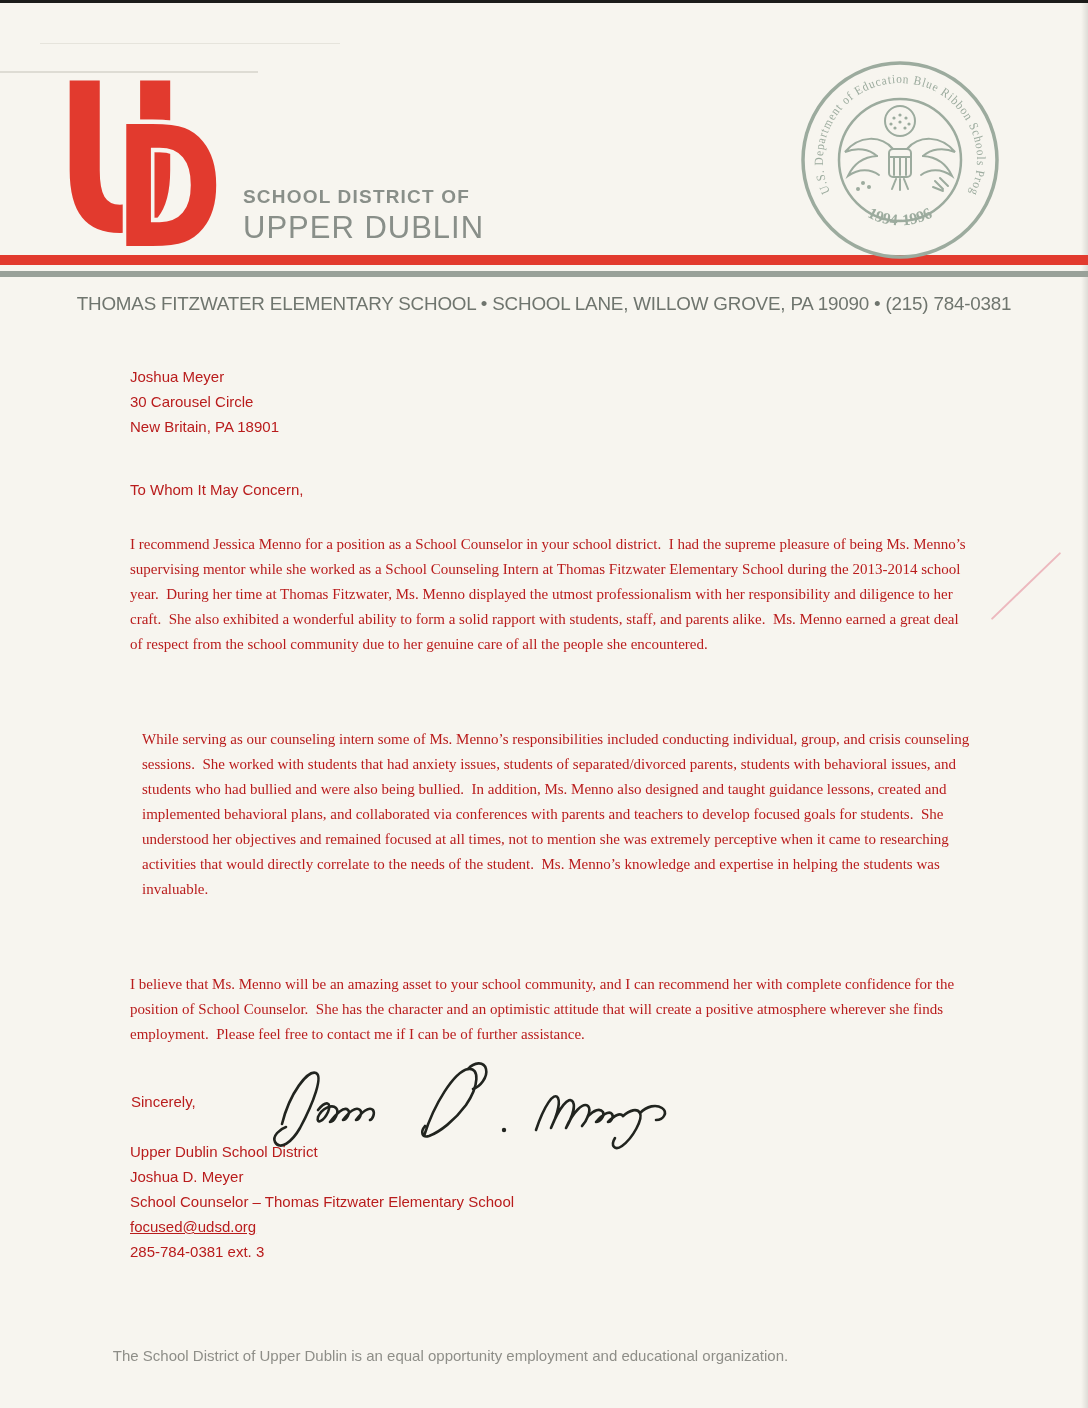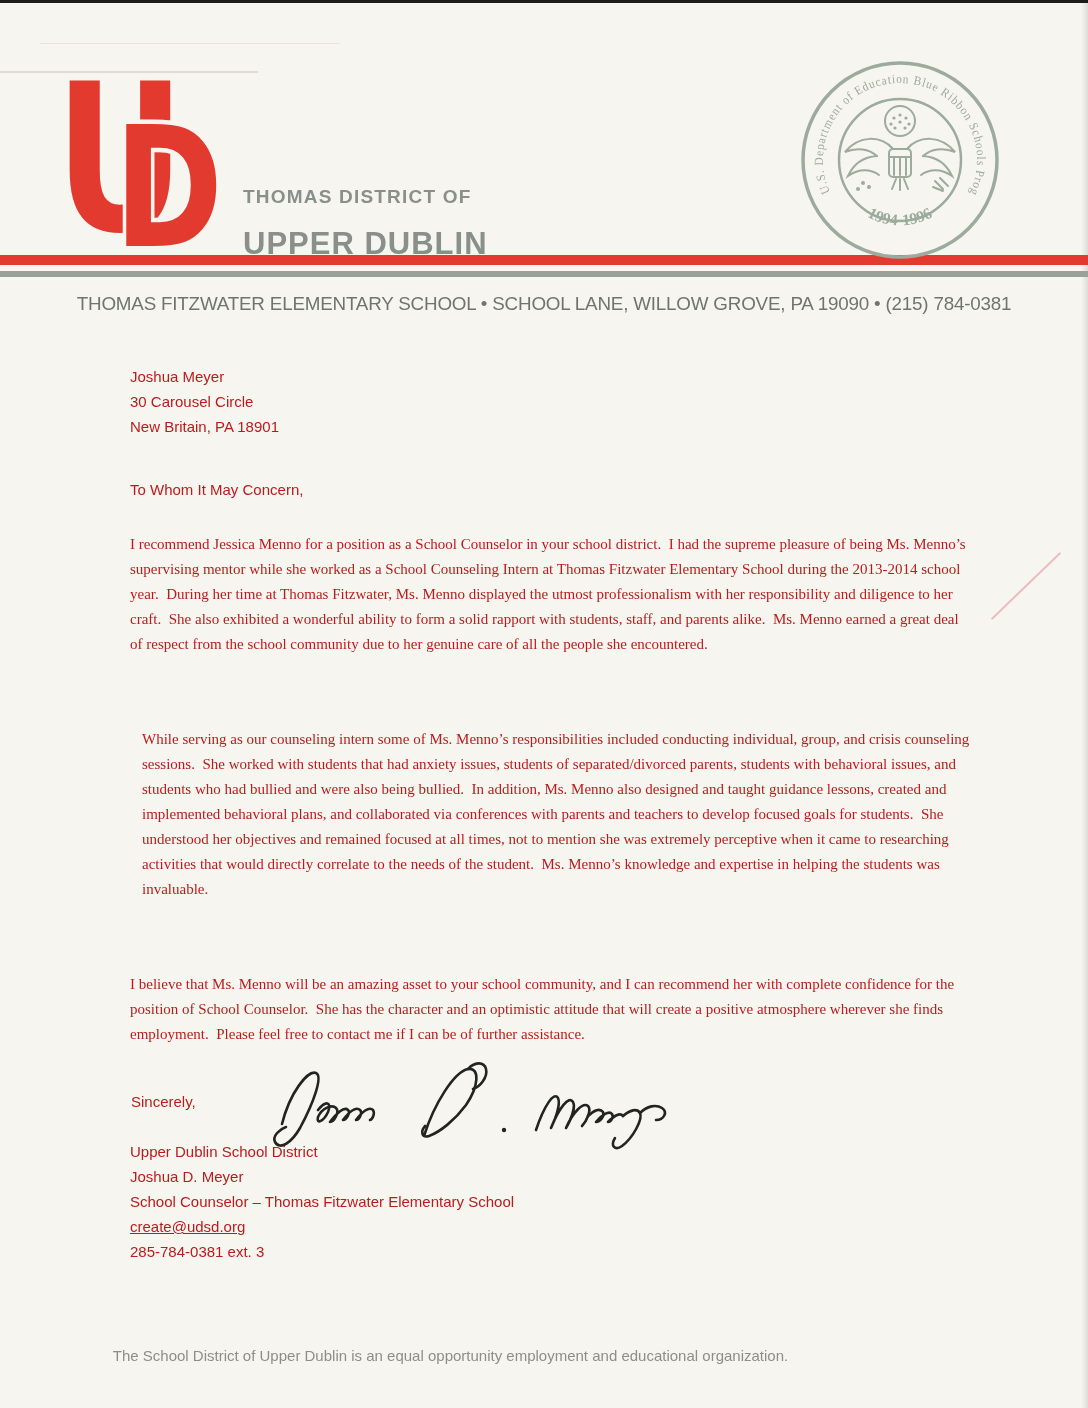--- a/index.html
+++ b/index.html
@@ -15,21 +15,21 @@
   .top-strip { position:absolute; top:0; left:0; width:1088px; height:3px; background:#1c1c1a; }
   .scan-streak1 { position:absolute; top:43px; left:40px; width:300px; height:1px; background:#e6e4dc; }
   .scan-streak2 { position:absolute; top:71px; left:0; width:258px; height:2px; background:#dedcd4; }
   .right-shade { position:absolute; top:0; right:0; width:7px; height:1408px;
     background:linear-gradient(to right, rgba(0,0,0,0), rgba(0,0,0,0.10)); }
 
   .logo { position:absolute; left:58px; top:80px; width:188px; height:172px; }
 
   .district { position:absolute; left:243px; top:186px; color:#898f89; }
   .district .line1 { font-size:19px; font-weight:bold; letter-spacing:1.2px; }
-  .district .line2 { font-size:31px; font-weight:bold; letter-spacing:1px; margin-top:18px; }
+  .district .line2 { font-size:31px; font-weight:normal; letter-spacing:1px; margin-top:2px; }
 
   .stripe-red  { position:absolute; left:0; top:255px; width:1088px; height:10px; background:#e23a2e; }
   .stripe-gray { position:absolute; left:0; top:271px; width:1088px; height:6px;  background:#99a199; }
 
   .seal { position:absolute; left:797px; top:57px; width:206px; height:206px; }
 
   .contact-bar {
     position:absolute; left:0; top:293px; width:1088px;
     text-align:center; font-size:19px; color:#6f756e; letter-spacing:-0.2px;
     transform:scaleX(0.99);
@@ -72,21 +72,21 @@
   <div class="right-shade"></div>
 
   <svg class="logo" viewBox="0 0 188 172" aria-hidden="true">
     <g transform="scale(0.78,1)" fill="#e23a2e" font-family="DejaVu Sans, sans-serif" font-weight="bold">
       <text x="-4" y="150" font-size="205">U</text>
       <text x="72" y="166" font-size="168" stroke="#f7f5ef" stroke-width="9" style="paint-order:stroke fill">D</text>
     </g>
   </svg>
 
   <div class="district">
-    <div class="line1">THOMAS DISTRICT OF</div>
+    <div class="line1">SCHOOL DISTRICT OF</div>
     <div class="line2">UPPER DUBLIN</div>
   </div>
 
   <div class="stripe-red"></div>
   <div class="stripe-gray"></div>
 
   <svg class="seal" viewBox="0 0 206 206" aria-hidden="true">
     <circle cx="103" cy="103" r="97" fill="none" stroke="#9cab9e" stroke-width="3.5"></circle>
     <circle cx="103" cy="103" r="61" fill="none" stroke="#9cab9e" stroke-width="2.5"></circle>
     <defs>
@@ -155,20 +155,20 @@
       <path d="M336,58 C342,52 348,50 351,54 C353,58 348,64 344,64 C350,57 357,52 360,56 C362,59 359,64 356,64 C362,58 368,54 371,58"></path>
       <path d="M371,58 C378,52 385,50 388,55 C391,61 381,80 370,88 C363,93 358,88 363,80"></path>
       <path d="M388,55 C395,48 404,46 410,50 C416,54 412,62 404,62"></path>
     </g>
   </svg>
 
   <div class="signoff body-text">
     <div>Upper Dublin School District</div>
     <div>Joshua D. Meyer</div>
     <div>School Counselor – Thomas Fitzwater Elementary School</div>
-    <div class="email">create@udsd.org</div>
+    <div class="email">focused@udsd.org</div>
     <div>285-784-0381 ext. 3</div>
   </div>
 
   <div class="footer">The School District of Upper Dublin is an equal opportunity employment and educational organization.</div>
 
   <div class="scratch"></div>
 </div>
 
 </body></html>

